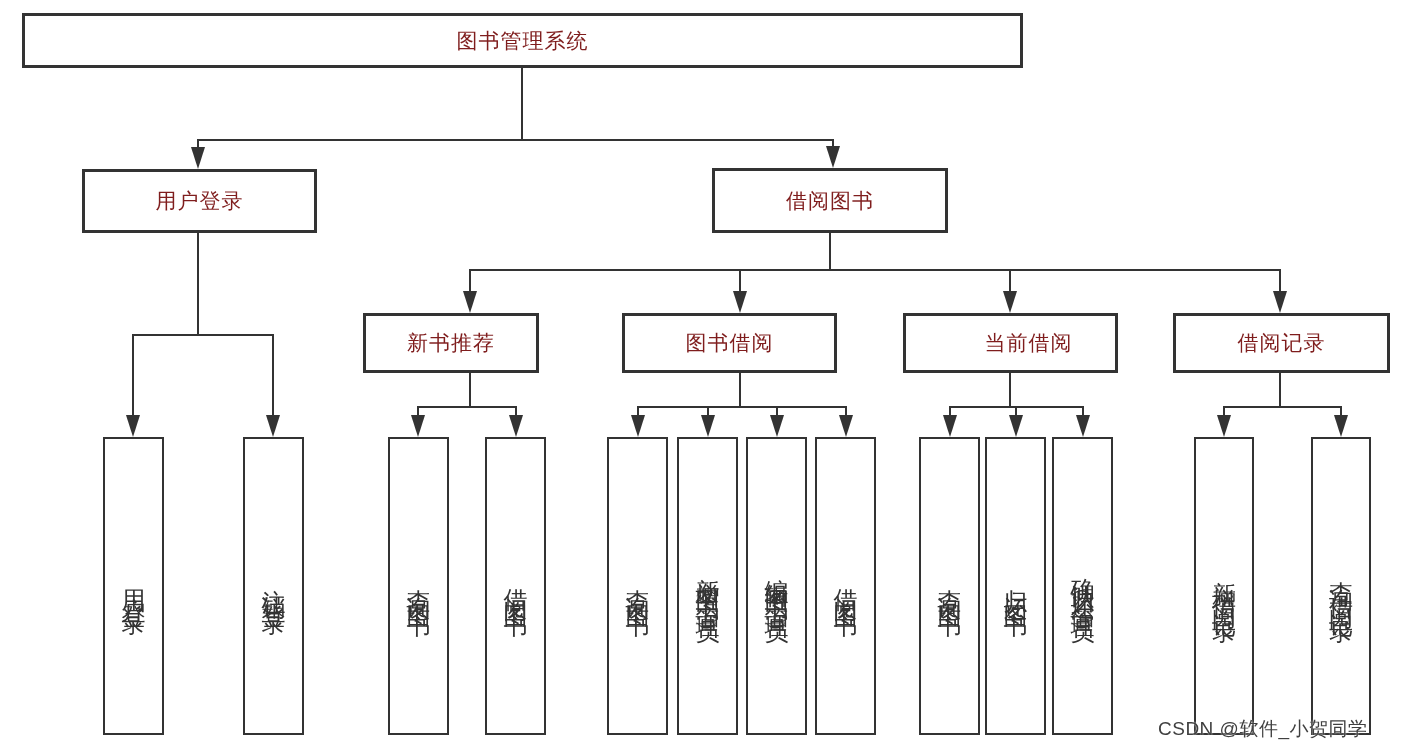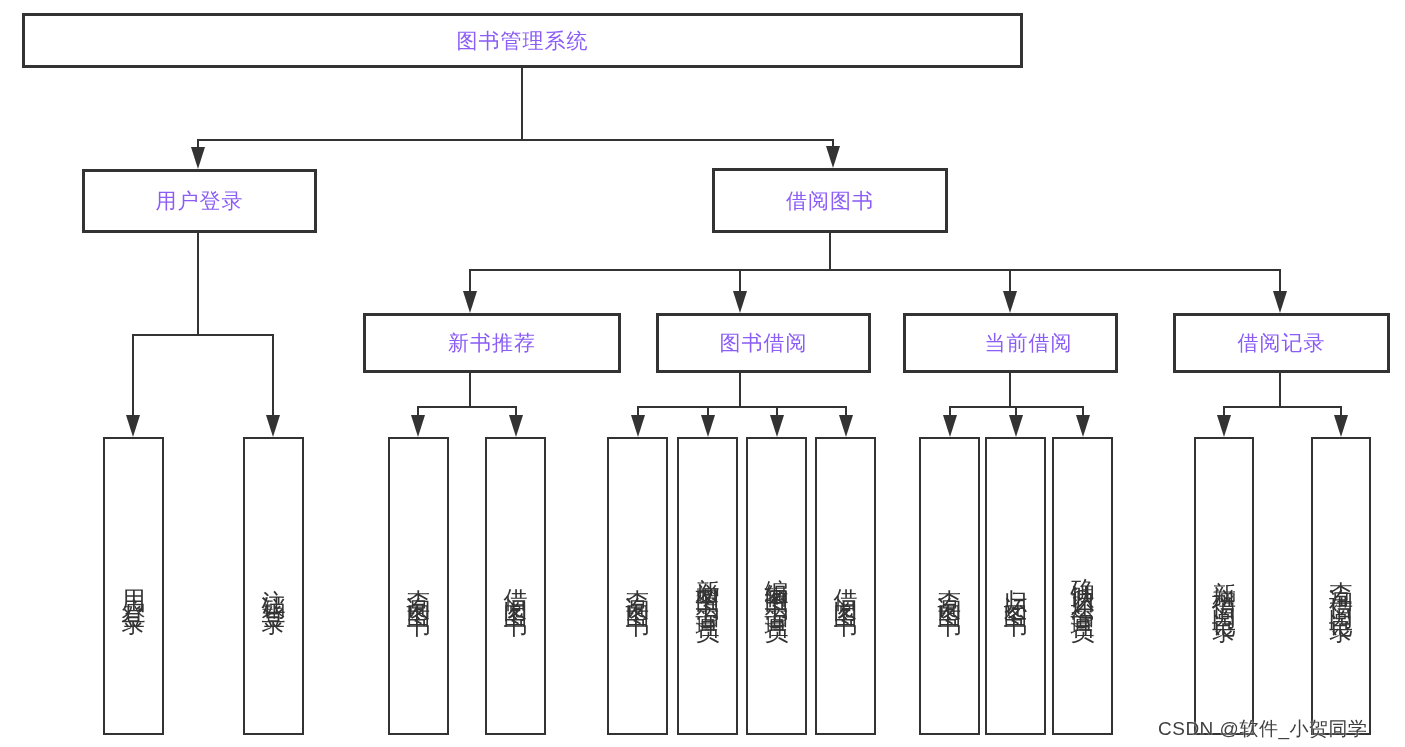--- a/index.html
+++ b/index.html
@@ -13,21 +13,21 @@
   .connectors{
     position:absolute;left:0;top:0;width:1405px;height:747px;
     pointer-events:none;
   }
   .hnode{
     position:absolute;
     box-sizing:border-box;
     border:3px solid #333333;
     background:#ffffff;
     display:flex;align-items:center;justify-content:center;
-    font-size:21px;color:#8b5cf6;
+    font-size:21px;color:#7f1d1d;
     letter-spacing:1px;
     z-index:2;
   }
   .leaf{
     position:absolute;
     top:437px;height:298px;
     box-sizing:border-box;
     border:2px solid #333333;
     background:#ffffff;
     display:flex;align-items:center;justify-content:center;
@@ -94,22 +94,22 @@
       <polygon fill="#333333" stroke="none" points="1217,415 1231,415 1224,437"></polygon>
       <polygon fill="#333333" stroke="none" points="1334,415 1348,415 1341,437"></polygon>
     </g>
   </svg>
 
   <div class="hnode" style="left:22px;top:13px;width:1001px;height:55px;">图书管理系统</div>
 
   <div class="hnode" style="left:82px;top:169px;width:235px;height:64px;">用户登录</div>
   <div class="hnode" style="left:712px;top:168px;width:236px;height:65px;">借阅图书</div>
 
-  <div class="hnode" style="left:363px;top:313px;width:258px;height:60px;">新书推荐</div>
-  <div class="hnode" style="left:656px;top:313px;width:215px;height:60px;">图书借阅</div>
+  <div class="hnode" style="left:363px;top:313px;width:176px;height:60px;">新书推荐</div>
+  <div class="hnode" style="left:622px;top:313px;width:215px;height:60px;">图书借阅</div>
   <div class="hnode" style="left:903px;top:313px;width:215px;height:60px;padding-left:36px;">当前借阅</div>
   <div class="hnode" style="left:1173px;top:313px;width:217px;height:60px;">借阅记录</div>
 
   <div class="leaf" style="left:103px;width:61px;">用户登录</div>
   <div class="leaf" style="left:243px;width:61px;">注销登录</div>
 
   <div class="leaf" style="left:388px;width:61px;">查询图书</div>
   <div class="leaf" style="left:485px;width:61px;">借阅图书</div>
 
   <div class="leaf" style="left:607px;width:61px;">查询图书</div>

